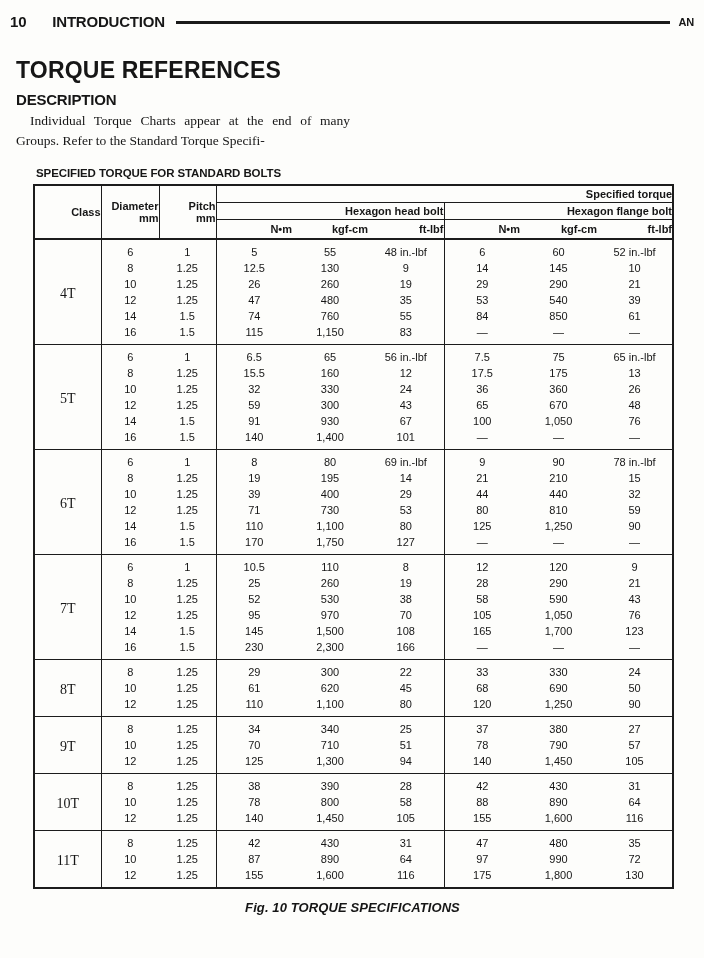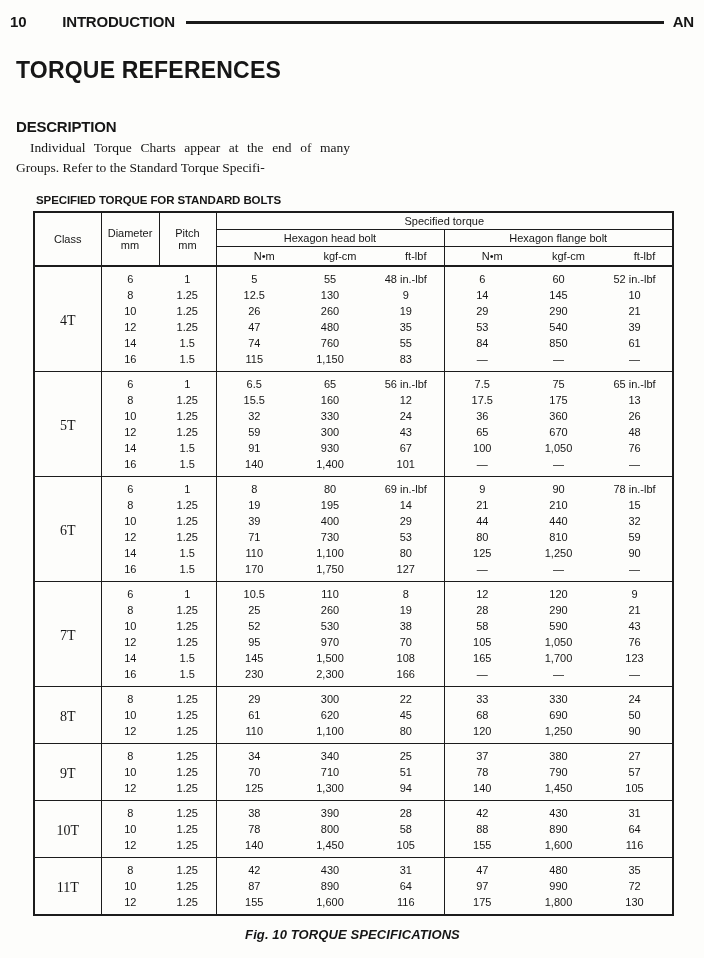--- a/index.html
+++ b/index.html
@@ -12,35 +12,35 @@
     position: relative;
     overflow: hidden;
   }
 
   
   .page-header {
     display: flex; align-items: center;
     padding: 13px 10px 0 10px;
   }
   .ph-num { font-weight: bold; font-size: 15px; letter-spacing: -0.2px; }
-  .ph-sec { font-weight: bold; font-size: 15px; letter-spacing: -0.2px; margin-left: 36px; }
+  .ph-sec { font-weight: bold; font-size: 15px; letter-spacing: -0.2px; margin-left: 26px; }
   .ph-rule { flex: 1; height: 3px; background: #1a1a1a; margin: 2px 9px 0 11px; }
-  .ph-code { font-weight: bold; font-size: 15px; letter-spacing: -0.2px; }
+  .ph-code { font-weight: bold; font-size: 11px; letter-spacing: -0.2px; }
 
   
   .columns { display: flex; padding: 0 16px; margin-top: 27px; }
   .col-left  { width: 334px; }
   .col-right { width: 330px; margin-left: 20px; padding-top: 3px; }
 
   .article-title {
     margin: 0; font-size: 23px; font-weight: bold;
     letter-spacing: 0.2px;
   }
   .desc-heading {
-    margin: 34px 0 3px 0; font-size: 15px; font-weight: bold;
+    margin: 7px 0 3px 0; font-size: 15px; font-weight: bold;
     letter-spacing: -0.2px;
   }
   .body-para {
     margin: 0;
     font-family: "Liberation Serif", serif;
     font-size: 13.5px; line-height: 1.5;
     text-align: justify;
   }
   .indent { text-indent: 14px; }
 
@@ -55,21 +55,21 @@
     border-collapse: collapse;
     table-layout: fixed;
     border: 2.5px solid #1c1c1c;
     font-size: 11px;
   }
   table.torque th, table.torque td {
     text-align: center; vertical-align: middle;
     padding: 2px 0; line-height: 12px;
     font-weight: normal;
   }
-  table.torque thead th { font-weight: normal; }
+  table.torque thead th { font-weight: bold; text-align: right; }
   table.torque thead { border-bottom: 2px solid #1c1c1c; }
   tr.h-row1 th { height: 16px; }
   tr.h-row2 th { height: 16px; }
   tr.h-row3 th { height: 20px; padding-left: 20px; }
   .b-r { border-right: 1.7px solid #1c1c1c; }
   .b-b { border-bottom: 1.4px solid #1c1c1c; }
   tbody.grp { border-top: 1.7px solid #1c1c1c; }
   tbody.grp tr:first-child td { padding-top: 6px; }
   tbody.grp tr:last-child td  { padding-bottom: 6px; }
   td.cls { font-size: 14px; font-family: Liberation Serif, serif; }

